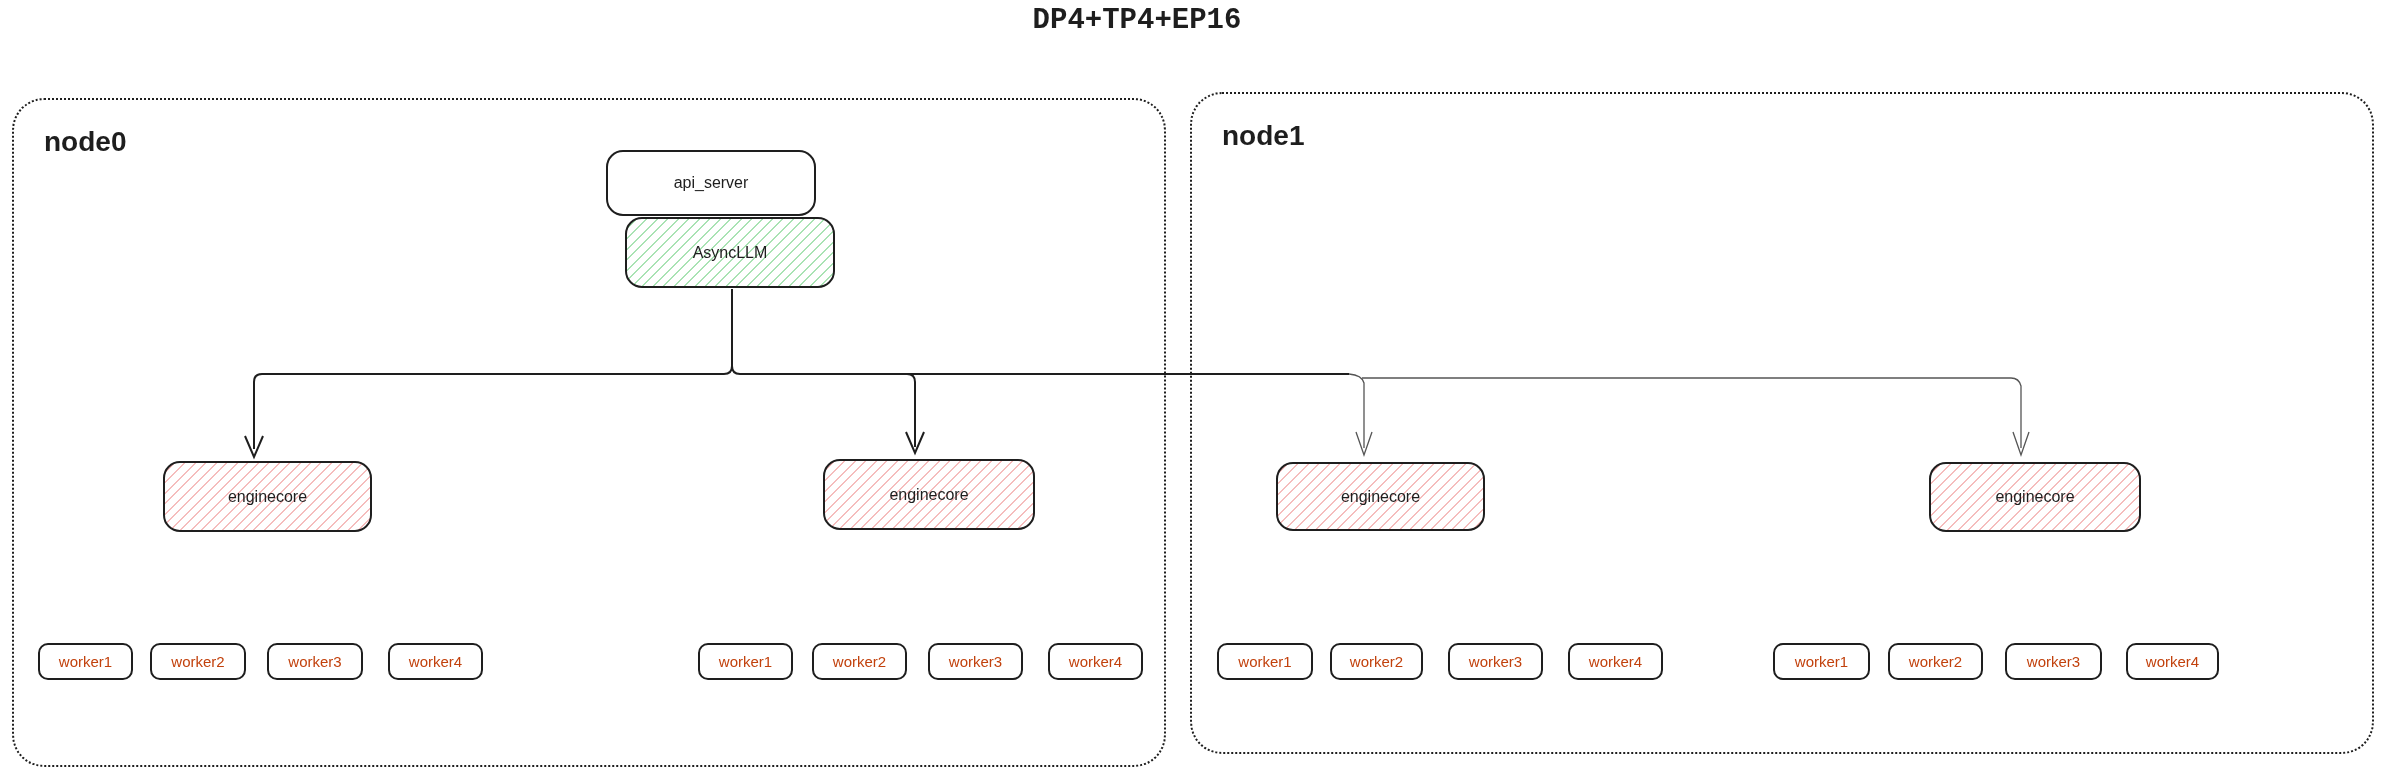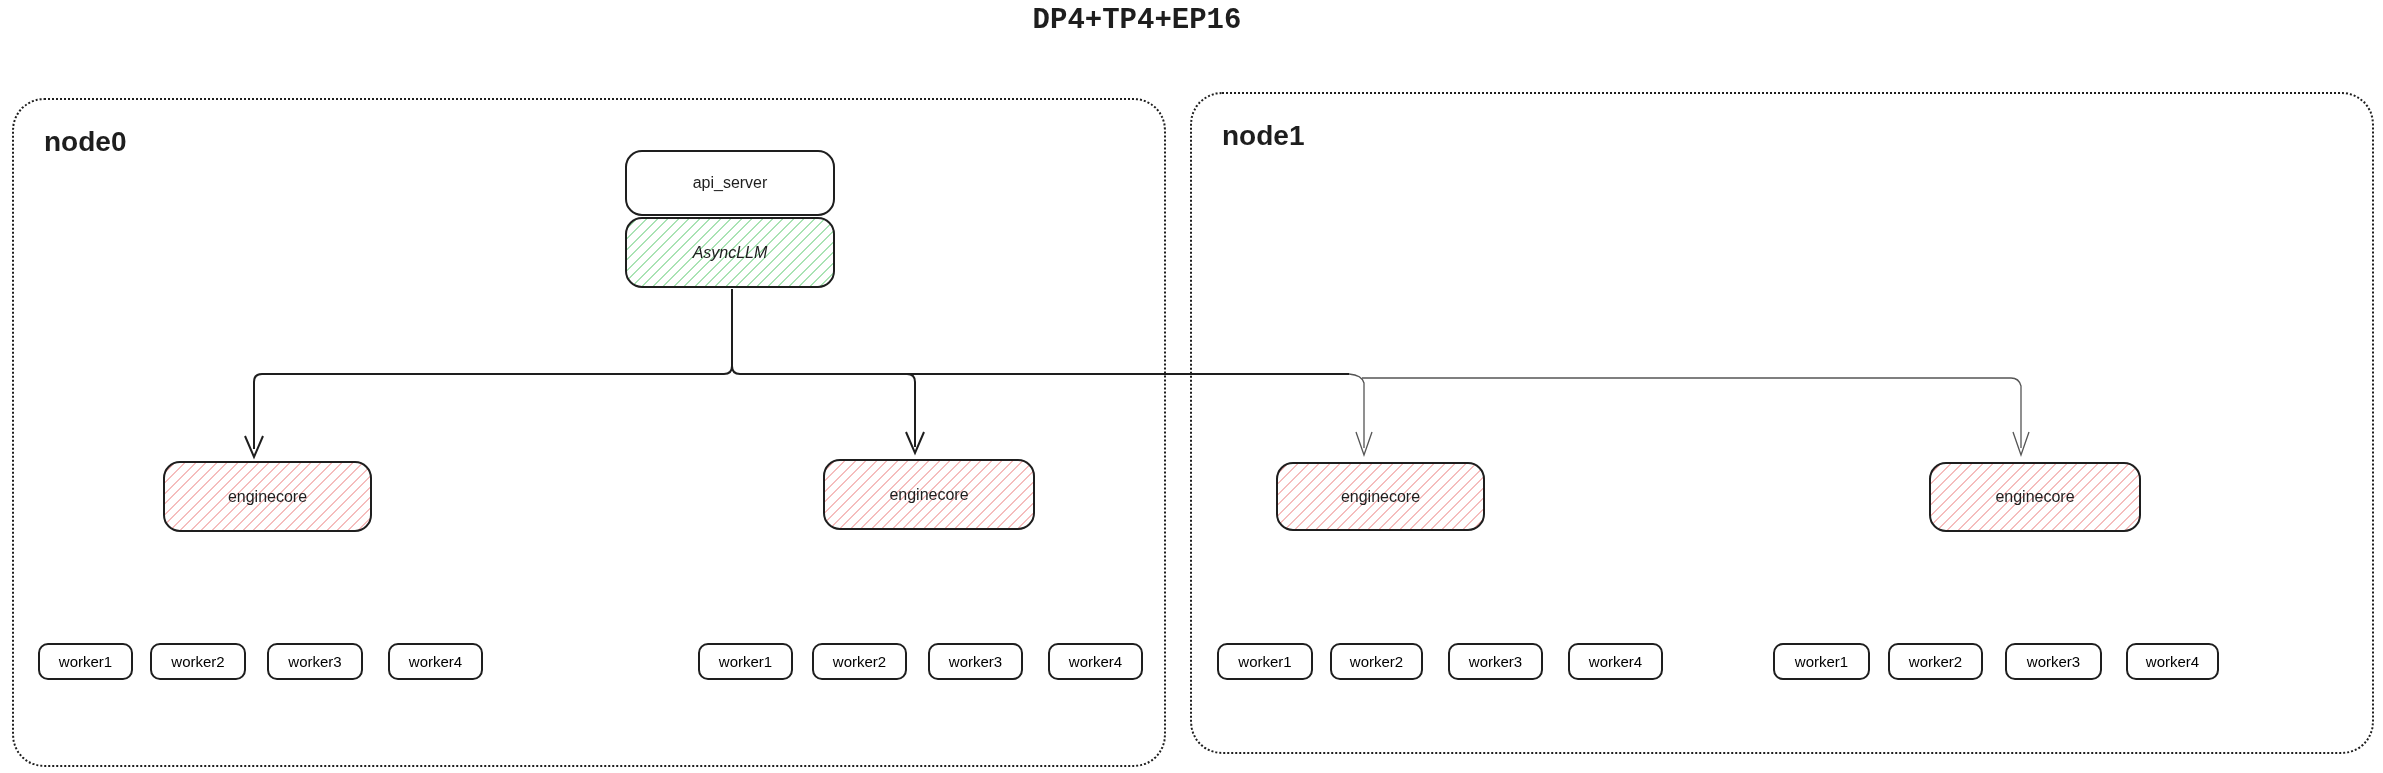--- a/index.html
+++ b/index.html
@@ -82,21 +82,21 @@
     box-sizing: border-box;
     top: 643px;
     height: 37px;
     border: 2px solid #1e1e1e;
     border-radius: 10px;
     background: #ffffff;
     display: flex;
     align-items: center;
     justify-content: center;
     font-size: 15px;
-    color: #000000;
+    color: #c2410c;
     white-space: nowrap;
   }
   .arrows-svg {
     position: absolute;
     left: 0;
     top: 0;
     pointer-events: none;
   }
 </style>
 </head>
@@ -124,22 +124,22 @@
     <path d="M907 374 Q915 374 915 382 L915 447" fill="none" stroke="#1e1e1e" stroke-width="2"></path>
     <path d="M906 432 L915 453 L924 432" fill="none" stroke="#1e1e1e" stroke-width="2"></path>
 
     <path d="M1349 374 Q1362 375 1364 383 L1364 448" fill="none" stroke="#555555" stroke-width="1.3"></path>
     <path d="M1356 432 L1364 455 L1372 432" fill="none" stroke="#555555" stroke-width="1.3"></path>
 
     <path d="M1362 378 L2011 378 Q2019 378 2021 386 L2021 448" fill="none" stroke="#555555" stroke-width="1.3"></path>
     <path d="M2013 432 L2021 455 L2029 432" fill="none" stroke="#555555" stroke-width="1.3"></path>
   </svg>
 
-  <div class="box" style="left:625px; top:150px; width:210px; height:66px;">api_server</div>
-  <div class="box hatch-green" style="left:625px; top:217px; width:210px; height:71px;font-style:italic;">AsyncLLM</div>
+  <div class="box" style="left:606px; top:150px; width:210px; height:66px;">api_server</div>
+  <div class="box hatch-green" style="left:625px; top:217px; width:210px; height:71px;">AsyncLLM</div>
 
   <div class="box hatch-red" style="left:148px; top:461px; width:209px; height:71px;">enginecore</div>
   <div class="box hatch-red" style="left:808px; top:459px; width:212px; height:71px;">enginecore</div>
   <div class="box hatch-red" style="left:1261px; top:462px; width:209px; height:69px;">enginecore</div>
   <div class="box hatch-red" style="left:1914px; top:462px; width:212px; height:70px;">enginecore</div>
 
   <div class="worker" style="left:38px; width:95px;">worker1</div>
   <div class="worker" style="left:150px; width:96px;">worker2</div>
   <div class="worker" style="left:267px; width:96px;">worker3</div>
   <div class="worker" style="left:388px; width:95px;">worker4</div>

